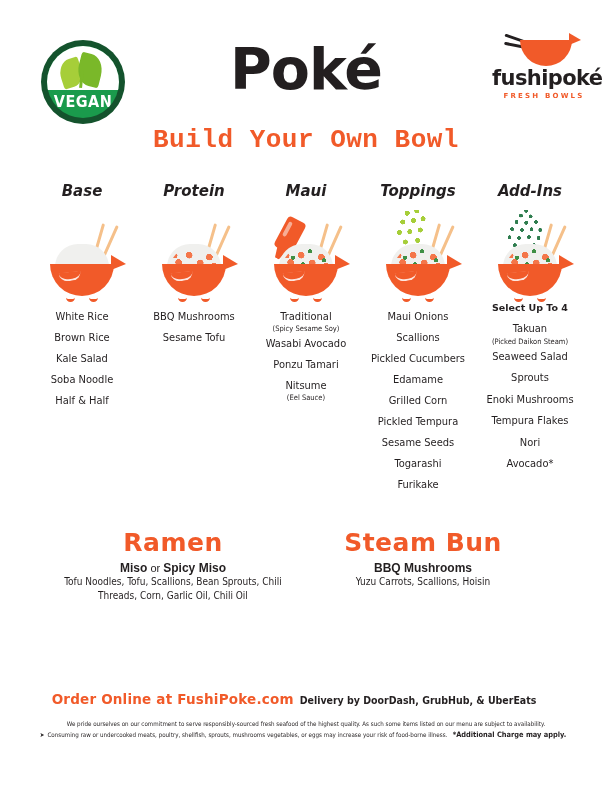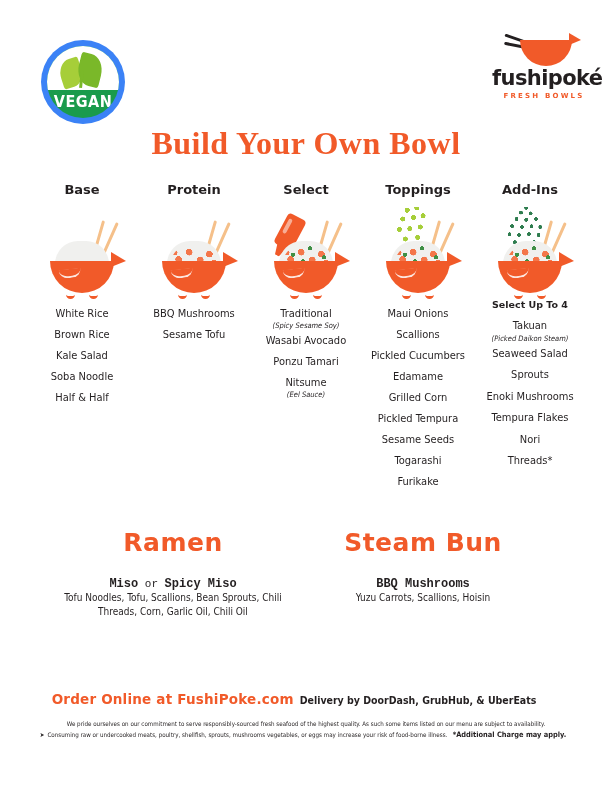--- a/index.html
+++ b/index.html
@@ -9,21 +9,21 @@
     font-family: "Liberation Sans", sans-serif;
     color: #231f20;
     overflow: hidden;
   }
   .page { position: relative; width: 612px; height: 792px; }
 
   
   .vegan-badge {
     position: absolute; left: 41px; top: 40px;
     width: 84px; height: 84px; border-radius: 50%;
-    background: #3b82f6; overflow: hidden;
+    background: #14532d; overflow: hidden;
   }
   .vegan-inner {
     position: absolute; left: 6px; top: 6px; width: 72px; height: 72px;
     border-radius: 50%; background: #1a9b4c; overflow: hidden;
   }
   .vegan-white {
     position: absolute; left: 0; top: 0; width: 72px; height: 44px;
     background: #ffffff;
   }
   .leaf-l, .leaf-r { position: absolute; background: #8cc63e; }
@@ -54,22 +54,22 @@
   .title-poke {
     position: absolute; left: 0; right: 0; top: 36px;
     text-align: center;
     font-family: "DejaVu Sans", sans-serif;
     font-weight: 700; font-size: 57px; letter-spacing: -1px;
     color: #231f20;
   }
   .title-build {
     position: absolute; left: 0; right: 0; top: 125px;
     text-align: center;
-    font-family: Liberation Serif, serif;
-    font-weight: 700; font-size: 32px; letter-spacing: .5px;
+    font-family: Liberation Mono, monospace;
+    font-weight: 700; font-size: 26px; letter-spacing: .5px;
     color: #f15a29;
   }
 
   .logo { position: absolute; left: 492px; top: 30px; width: 104px; height: 78px; }
   .logo-bowl {
     position: absolute; left: 28px; top: 10px; width: 52px; height: 26px;
     background: #f15a29;
     border-radius: 0 0 40px 40px;
   }
   .logo-bowl:after {
@@ -92,21 +92,21 @@
     position: absolute; left: 0; top: 62px; width: 104px; text-align: center;
     font-family: "DejaVu Sans", sans-serif;
     font-weight: 700; font-size: 7px; letter-spacing: 2.2px; color: #f15a29;
   }
 
   
   .columns { position: absolute; left: 26px; top: 182px; width: 560px; display: flex; }
   .col { flex: 1; text-align: center; }
   .col-head {
     font-family: "DejaVu Sans", sans-serif;
-    font-weight: 700; font-size: 13px; color: #231f20; letter-spacing: 0;
+    font-weight: 700; font-size: 15px; color: #231f20; letter-spacing: 0; font-style: italic;
   }
 
   
   .icon-wrap { height: 92px; position: relative; margin-top: 10px; }
   .bowl {
     position: absolute; left: 50%; bottom: 6px; margin-left: -32px;
     width: 64px; height: 32px; background: #f15a29;
     border-radius: 0 0 34px 34px;
   }
   .bowl:after {
@@ -219,42 +219,42 @@
     background: rgba(255,255,255,.5); border-radius: 3px;
   }
 
   
   .items { margin-top: 4px; }
   .item {
     font-family: "DejaVu Sans Condensed", "DejaVu Sans", sans-serif;
     font-size: 11px; line-height: 21px; color: #231f20;
   }
   .item .sub {
-    display: block; font-size: 7.5px; line-height: 9px; margin-top: -3px; font-style: italic;
+    display: block; font-size: 7.5px; line-height: 9px; margin-top: -3px;
   }
   .col-note {
     font-family: "DejaVu Sans", sans-serif;
     font-weight: 700; font-size: 9.5px; color: #231f20;
     margin-bottom: 5px;
   }
   .col-addins .items { margin-top: 0; }
   .col-addins .item { line-height: 21.5px; }
 
   
   .bottom { position: absolute; left: 0; top: 528px; width: 612px; display: flex; }
   .bsec { flex: 1; text-align: center; }
   .bsec.ramen { padding-left: 48px; }
   .bsec.bun { padding-right: 64px; }
   .bsec-title {
     font-family: "DejaVu Sans", sans-serif;
     font-weight: 700; font-size: 25px; color: #f15a29; letter-spacing: .5px;
   }
   .bsec-sub {
-    font-family: Liberation Mono, monospace;
-    font-weight: 700; font-size: 12px; color: #231f20; margin-top: 20px;
+    font-family: Liberation Sans, sans-serif;
+    font-weight: 700; font-size: 12px; color: #231f20; margin-top: 4px;
   }
   .bsec-sub .lite { font-weight: 400; font-size: 11px; }
   .bsec-desc {
     font-family: "DejaVu Sans Condensed", "DejaVu Sans", sans-serif;
     font-size: 10px; line-height: 14px; color: #231f20; 
   }
 
   
   .order {
     position: absolute; left: 0; top: 690px; width: 588px; text-align: center;
@@ -285,20 +285,21 @@
     <div class="vegan-inner">
       <div class="vegan-white">
         <span class="leaf-l"></span>
         <span class="leaf-r"></span>
         <span class="leaf-stem"></span>
       </div>
       <div class="vegan-word">VEGAN</div>
     </div>
   </div>
 
+  <div class="title-poke">Poké</div>
   <div class="title-build">Build Your Own Bowl</div>
 
   <div class="logo">
     <span class="chop1"></span>
     <span class="chop2"></span>
     <span class="logo-bowl"></span>
     <div class="logo-name">fushipoké</div>
     <div class="logo-tag">FRESH BOWLS</div>
   </div>
 
@@ -339,21 +340,21 @@
           </span>
         <span class="foot"></span>
       </div>
       <div class="items">
         <div class="item"><span>BBQ Mushrooms</span></div>
         <div class="item"><span>Sesame Tofu</span></div>
       </div>
     </div>
 
     <div class="col col-sauce">
-      <div class="col-head">Select</div>
+      <div class="col-head">Maui</div>
       <div class="icon-wrap">
         <span class="bottle">
             <i></i>
           </span>
         <span class="sticks">
             <i></i>
             <i></i>
           </span>
         <span class="mound mix greens"></span>
         <span class="bowl">
@@ -420,21 +421,21 @@
       <div class="items">
         <div class="item">
           <span>Takuan</span>
           <span class="sub">(Picked Daikon Steam)</span>
         </div>
         <div class="item"><span>Seaweed Salad</span></div>
         <div class="item"><span>Sprouts</span></div>
         <div class="item"><span>Enoki Mushrooms</span></div>
         <div class="item"><span>Tempura Flakes</span></div>
         <div class="item"><span>Nori</span></div>
-        <div class="item"><span>Threads*</span></div>
+        <div class="item"><span>Avocado*</span></div>
       </div>
     </div>
 
   </div>
 
   <div class="bottom">
     <div class="bsec ramen">
       <div class="bsec-title">Ramen</div>
       <div class="bsec-sub">
         <span>Miso</span><span class="lite"> or </span><span>Spicy Miso</span>

